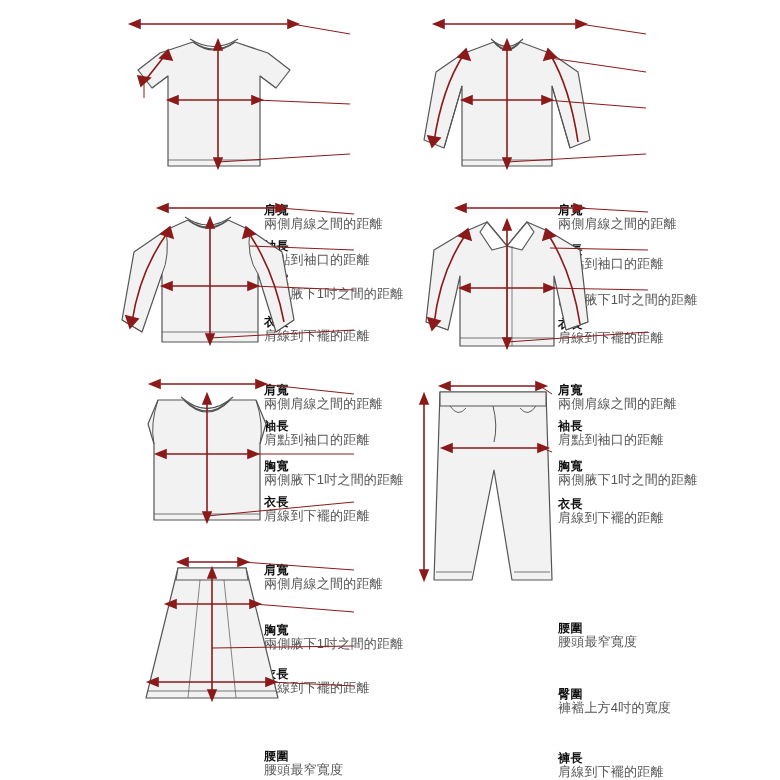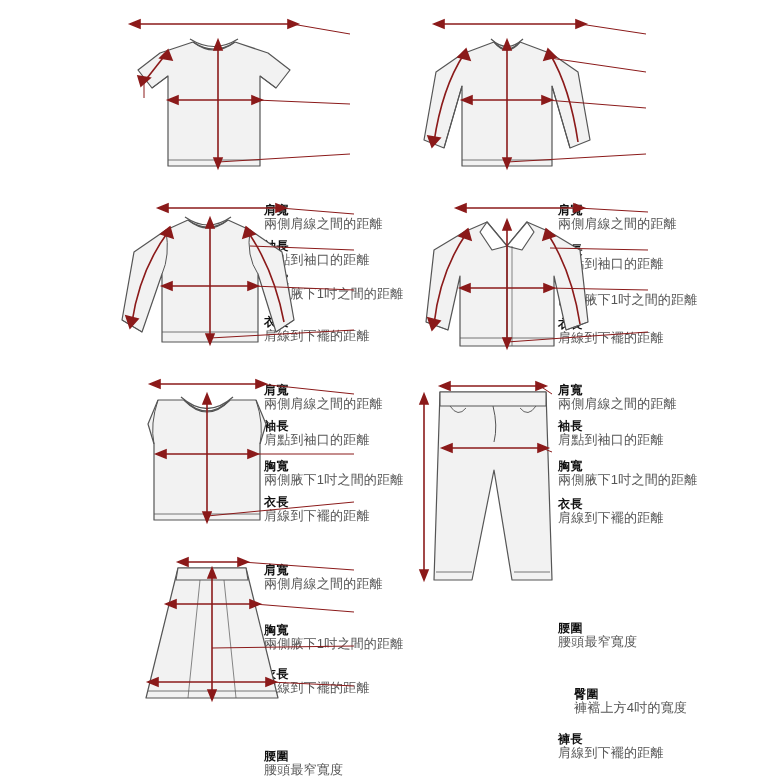--- a/index.html
+++ b/index.html
@@ -365,25 +365,25 @@
         <polygon points="24,24 20,34 28,34"></polygon>
         <polygon points="24,210 20,200 28,200"></polygon>
         <line x1="152" y1="150" x2="152" y2="150" stroke-width="1"></line>
       </g>
     </svg>
     <div class="labels">
       <div class="label-block" style="left:158px; top:12px;">
         <div class="label-title">腰圍</div>
         <div class="label-desc">腰頭最窄寬度</div>
       </div>
-      <div class="label-block" style="left:174px; top:78px;">
+      <div class="label-block" style="left:158px; top:78px;">
         <div class="label-title">臀圍</div>
         <div class="label-desc">褲襠上方4吋的寬度</div>
       </div>
-      <div class="label-block" style="left:158px; top:124px;font-family:Liberation Mono, monospace;">
+      <div class="label-block" style="left:158px; top:142px;">
         <div class="label-title">褲長</div>
         <div class="label-desc">肩線到下襬的距離</div>
       </div>
     </div>
   </div>
 
   <div class="panel" style="left:100px; top:548px; width:290px; height:190px;">
     <svg class="garment-svg" width="290" height="190" viewBox="0 0 290 190">
       <path d="M78 20 L146 20 L178 150 L46 150 Z" fill="#f2f2f2" stroke="#555555" stroke-width="1.2" stroke-linejoin="round"></path>
 

